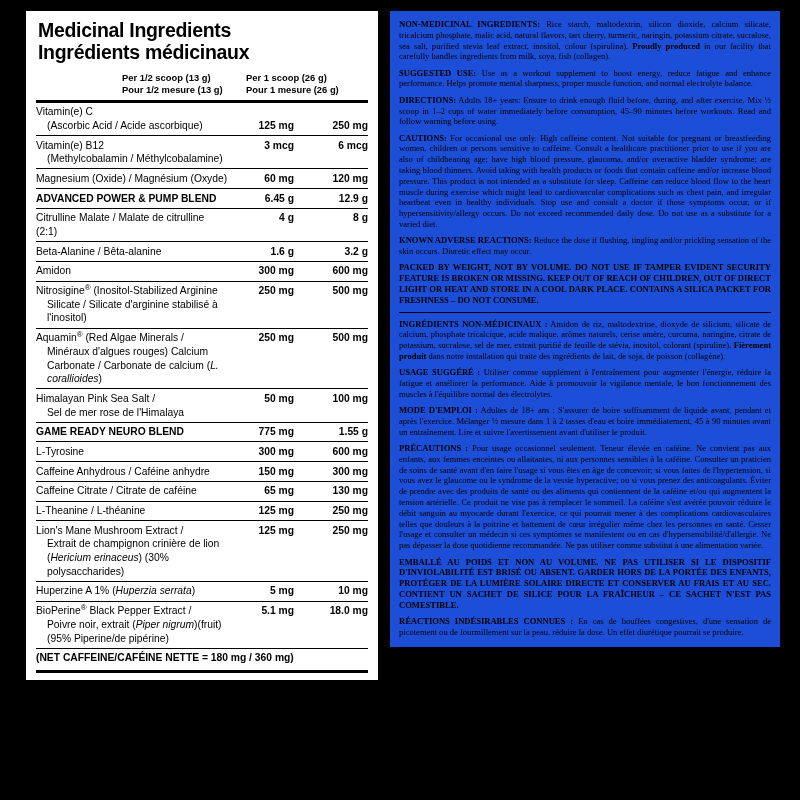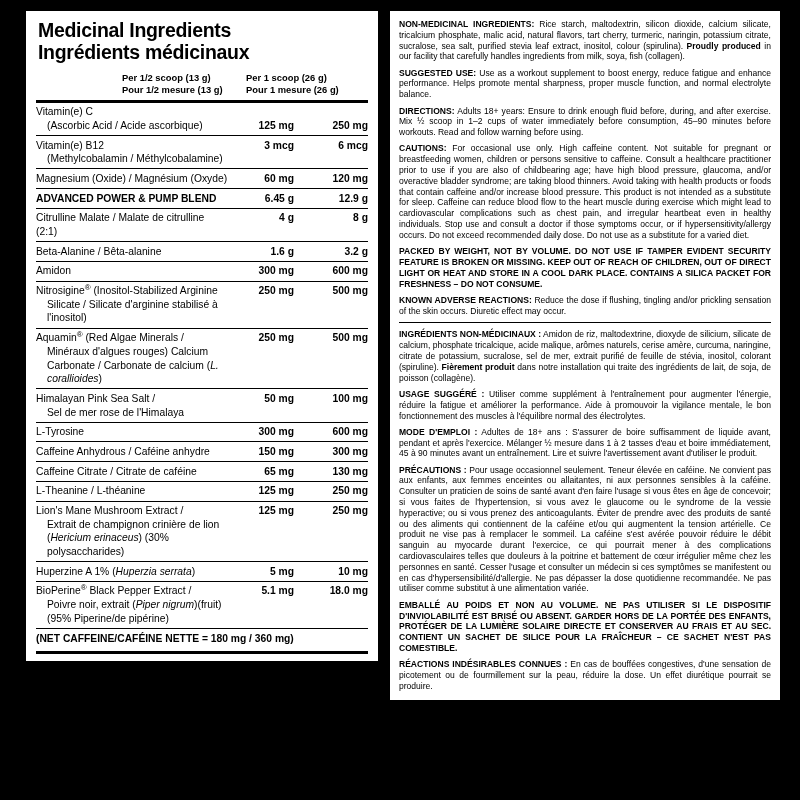--- a/index.html
+++ b/index.html
@@ -104,23 +104,24 @@
     padding: 3.5px 0 3px 0;
     border-top: 1.1px solid #000;
   }
 
   
   .panel-right {
     position: absolute;
     left: 390px;
     top: 11px;
     width: 390px;
-    background: #ffffff;
+    background: #1d4ed8;
     box-sizing: border-box;
     padding: 8px 9px 9px 9px;
+    font-family: Liberation Serif, serif;
   }
   .txt-block {
     font-size: 8.55px;
     line-height: 1.265;
     color: #000;
     text-align: justify;
     margin-bottom: 5.5px;
   }
   .txt-block:last-child { margin-bottom: 0; }
   .txt-block .hd { font-weight: bold; }
@@ -204,20 +205,25 @@
         <div class="ing-row">
           <div class="ing-name">Aquamin<span class="rreg">®</span> (Red Algae Minerals /<span class="sub">Minéraux d'algues rouges) Calcium Carbonate / Carbonate de calcium (<em>L. corallioides</em>)</span></div>
           <div class="ing-amt a1">250 mg</div>
           <div class="ing-amt a2">500 mg</div>
         </div>
         <div class="ing-row">
           <div class="ing-name">Himalayan Pink Sea Salt /<span class="sub">Sel de mer rose de l'Himalaya</span></div>
           <div class="ing-amt a1">50 mg</div>
           <div class="ing-amt a2">100 mg</div>
         </div>
+        <div class="ing-row bold">
+          <div class="ing-name">GAME READY NEURO BLEND</div>
+          <div class="ing-amt a1">775 mg</div>
+          <div class="ing-amt a2">1.55 g</div>
+        </div>
         <div class="ing-row">
           <div class="ing-name">L-Tyrosine</div>
           <div class="ing-amt a1">300 mg</div>
           <div class="ing-amt a2">600 mg</div>
         </div>
         <div class="ing-row">
           <div class="ing-name">Caffeine Anhydrous / Caféine anhydre</div>
           <div class="ing-amt a1">150 mg</div>
           <div class="ing-amt a2">300 mg</div>
         </div>
@@ -264,26 +270,26 @@
     </div>
 
     <div class="txt-block">
       <span class="hd">DIRECTIONS:</span><span> Adults 18+ years: Ensure to drink enough fluid before, during, and after exercise. Mix ½ scoop in 1–2 cups of water immediately before consumption, 45–90 minutes before workouts. Read and follow warning before using.</span>
     </div>
 
     <div class="txt-block">
       <span class="hd">CAUTIONS:</span><span> For occasional use only. High caffeine content. Not suitable for pregnant or breastfeeding women, children or persons sensitive to caffeine. Consult a healthcare practitioner prior to use if you are also of childbearing age; have high blood pressure, glaucoma, and/or overactive bladder syndrome; are taking blood thinners. Avoid taking with health products or foods that contain caffeine and/or increase blood pressure. This product is not intended as a substitute for sleep. Caffeine can reduce blood flow to the heart muscle during exercise which might lead to cardiovascular complications such as chest pain, and irregular heartbeat even in healthy individuals. Stop use and consult a doctor if those symptoms occur, or if hypersensitivity/allergy occurs. Do not exceed recommended daily dose. Do not use as a substitute for a varied diet.</span>
     </div>
 
+    <div class="txt-block">
+      <span class="hd">KNOWN ADVERSE REACTIONS:</span><span> Reduce the dose if flushing, tingling and/or prickling sensation of the skin occurs. Diuretic effect may occur.</span>
+    </div>
+
     <div class="txt-block allcaps">PACKED BY WEIGHT, NOT BY VOLUME. DO NOT USE IF TAMPER EVIDENT SECURITY FEATURE IS BROKEN OR MISSING. KEEP OUT OF REACH OF CHILDREN, OUT OF DIRECT LIGHT OR HEAT AND STORE IN A COOL DARK PLACE. CONTAINS A SILICA PACKET FOR FRESHNESS – DO NOT CONSUME.</div>
 
-    <div class="txt-block">
-      <span class="hd">KNOWN ADVERSE REACTIONS:</span><span> Reduce the dose if flushing, tingling and/or prickling sensation of the skin occurs. Diuretic effect may occur.</span>
-    </div>
-
     <div class="sep-rule"></div>
 
     <div class="txt-block">
       <span class="hd">INGRÉDIENTS NON-MÉDICINAUX :</span><span> Amidon de riz, maltodextrine, dioxyde de silicium, silicate de calcium, phosphate tricalcique, acide malique, arômes naturels, cerise amère, curcuma, naringine, citrate de potassium, sucralose, sel de mer, extrait purifié de feuille de stévia, inositol, colorant (spiruline). </span><span class="bd">Fièrement produit</span><span> dans notre installation qui traite des ingrédients de lait, de soja, de poisson (collagène).</span>
     </div>
 
     <div class="txt-block">
       <span class="hd">USAGE SUGGÉRÉ :</span><span> Utiliser comme supplément à l'entraînement pour augmenter l'énergie, réduire la fatigue et améliorer la performance. Aide à promouvoir la vigilance mentale, le bon fonctionnement des muscles à l'équilibre normal des électrolytes.</span>
     </div>
 

